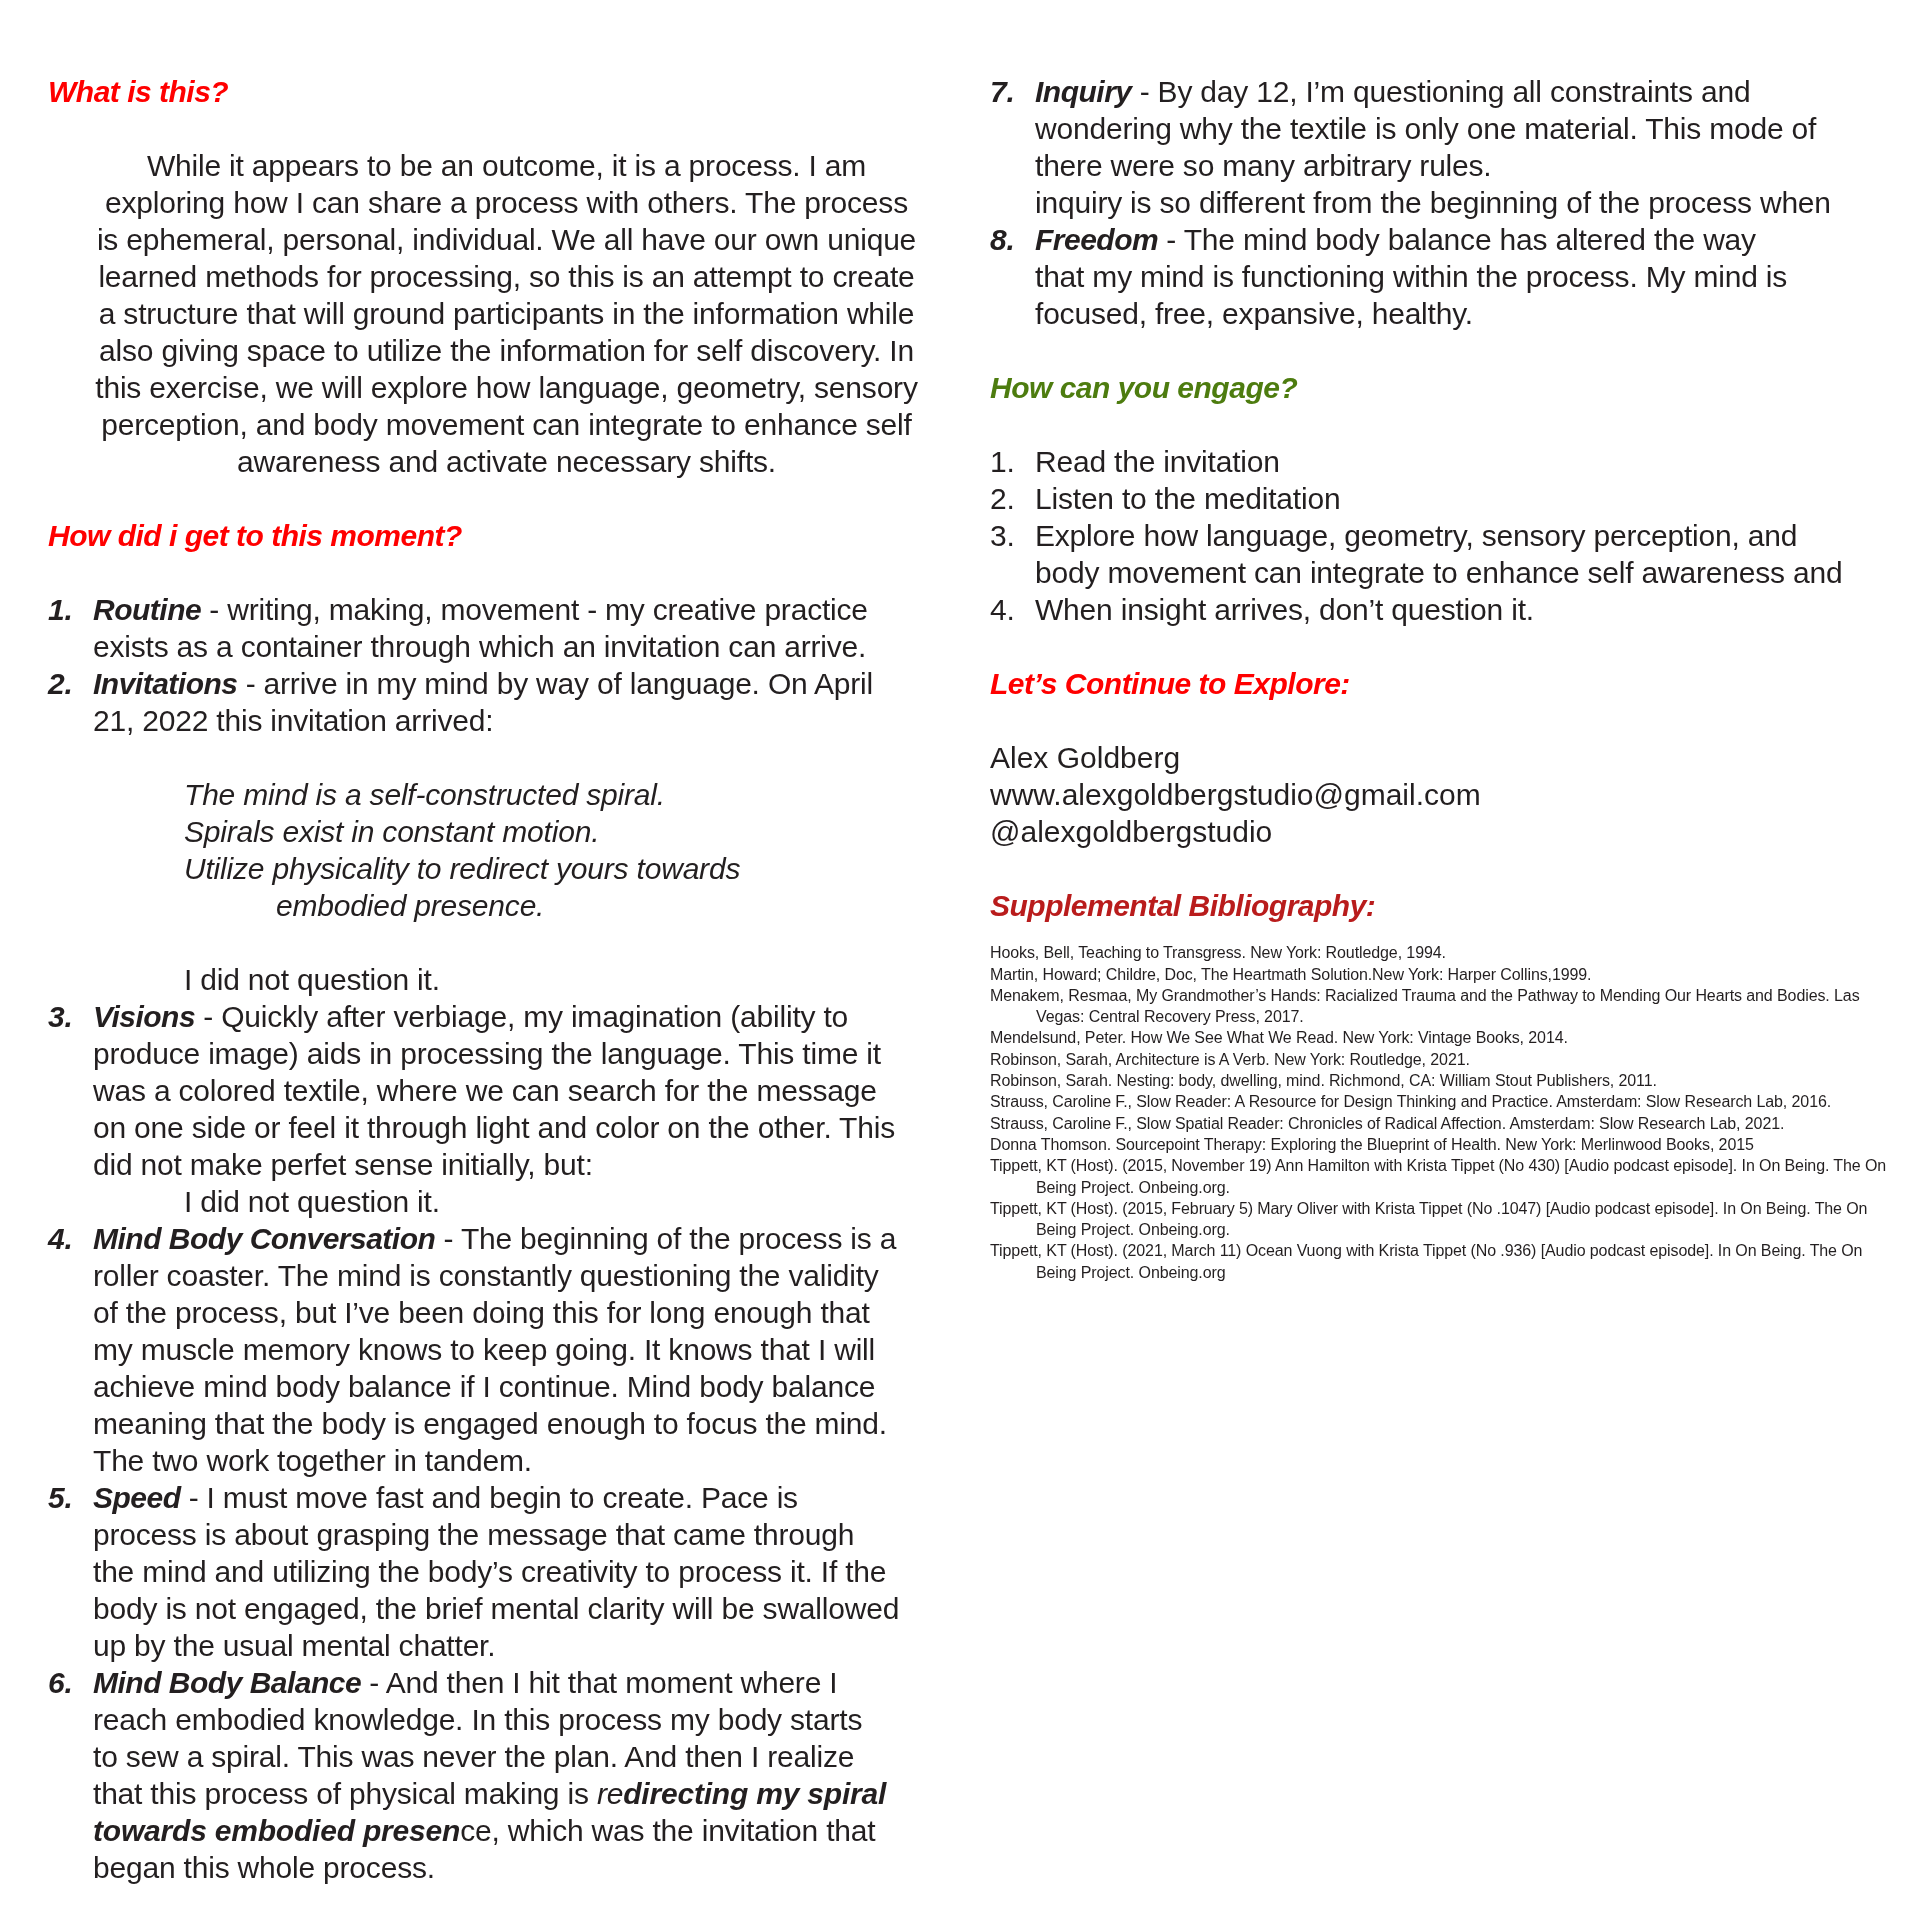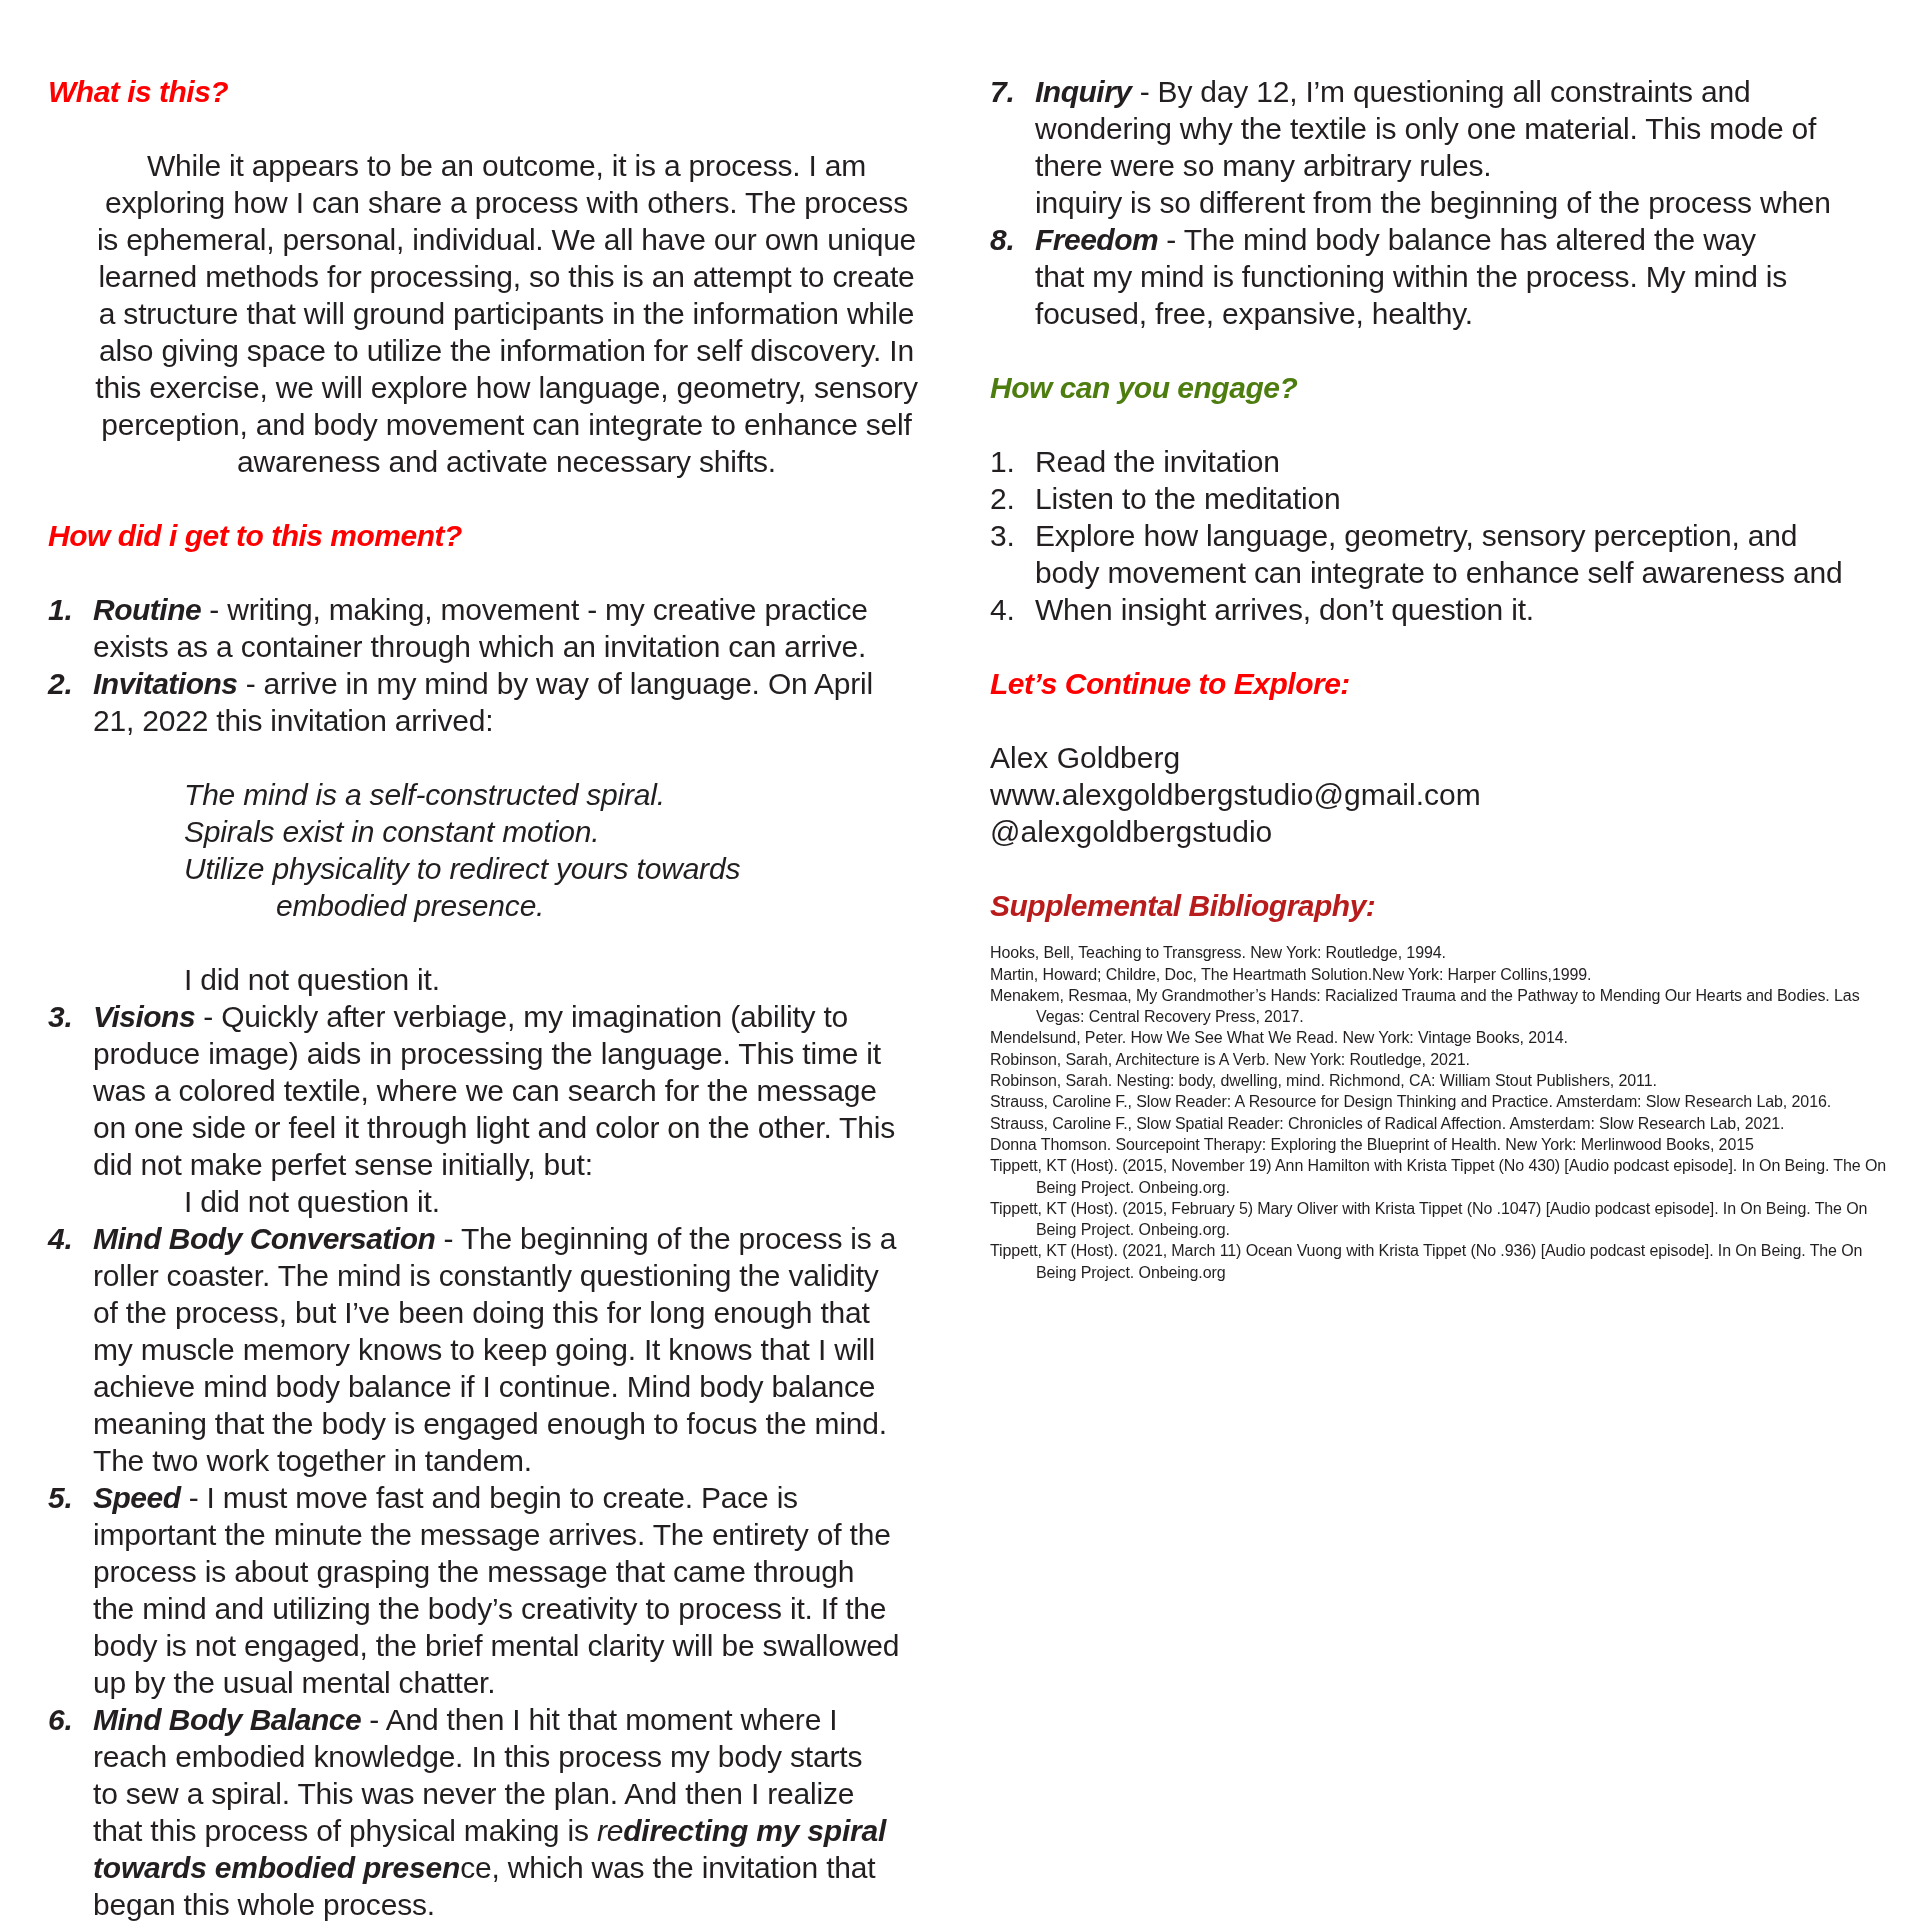--- a/index.html
+++ b/index.html
@@ -89,21 +89,20 @@
     <span class="br-line">of the process, but I’ve been doing this for long enough that</span>
     <span class="br-line">my muscle memory knows to keep going. It knows that I will</span>
     <span class="br-line">achieve mind body balance if I continue. Mind body balance</span>
     <span class="br-line">meaning that the body is engaged enough to focus the mind.</span>
     <span class="br-line">The two work together in tandem.</span>
   </div>
 
   <div class="item">
     <span class="num">5.</span>
     <span class="br-line"><span class="term">Speed</span> <span>- I must move fast and begin to create. Pace is</span></span>
-    <span class="br-line">important the minute the message arrives. The entirety of the</span>
     <span class="br-line">process is about grasping the message that came through</span>
     <span class="br-line">the mind and utilizing the body’s creativity to process it. If the</span>
     <span class="br-line">body is not engaged, the brief mental clarity will be swallowed</span>
     <span class="br-line">up by the usual mental chatter.</span>
   </div>
 
   <div class="item">
     <span class="num">6.</span>
     <span class="br-line"><span class="term">Mind Body Balance</span> <span>- And then I hit that moment where I</span></span>
     <span class="br-line">reach embodied knowledge. In this process my body starts</span>

